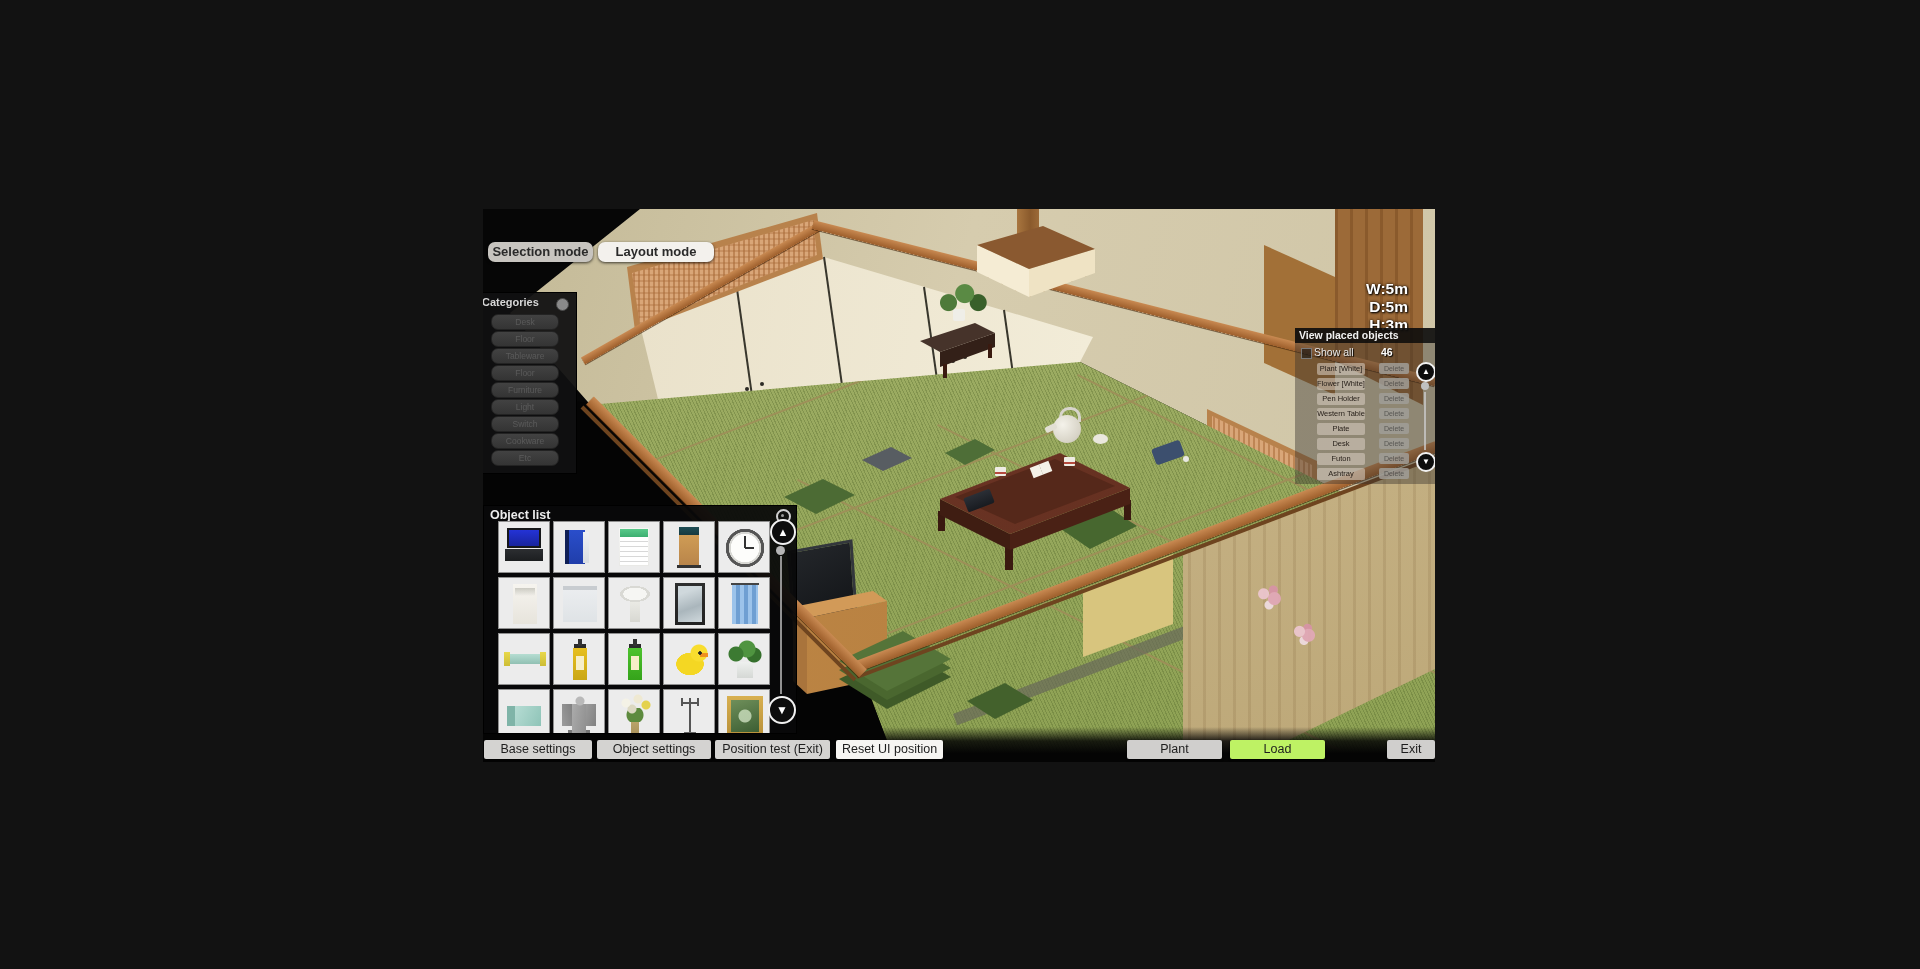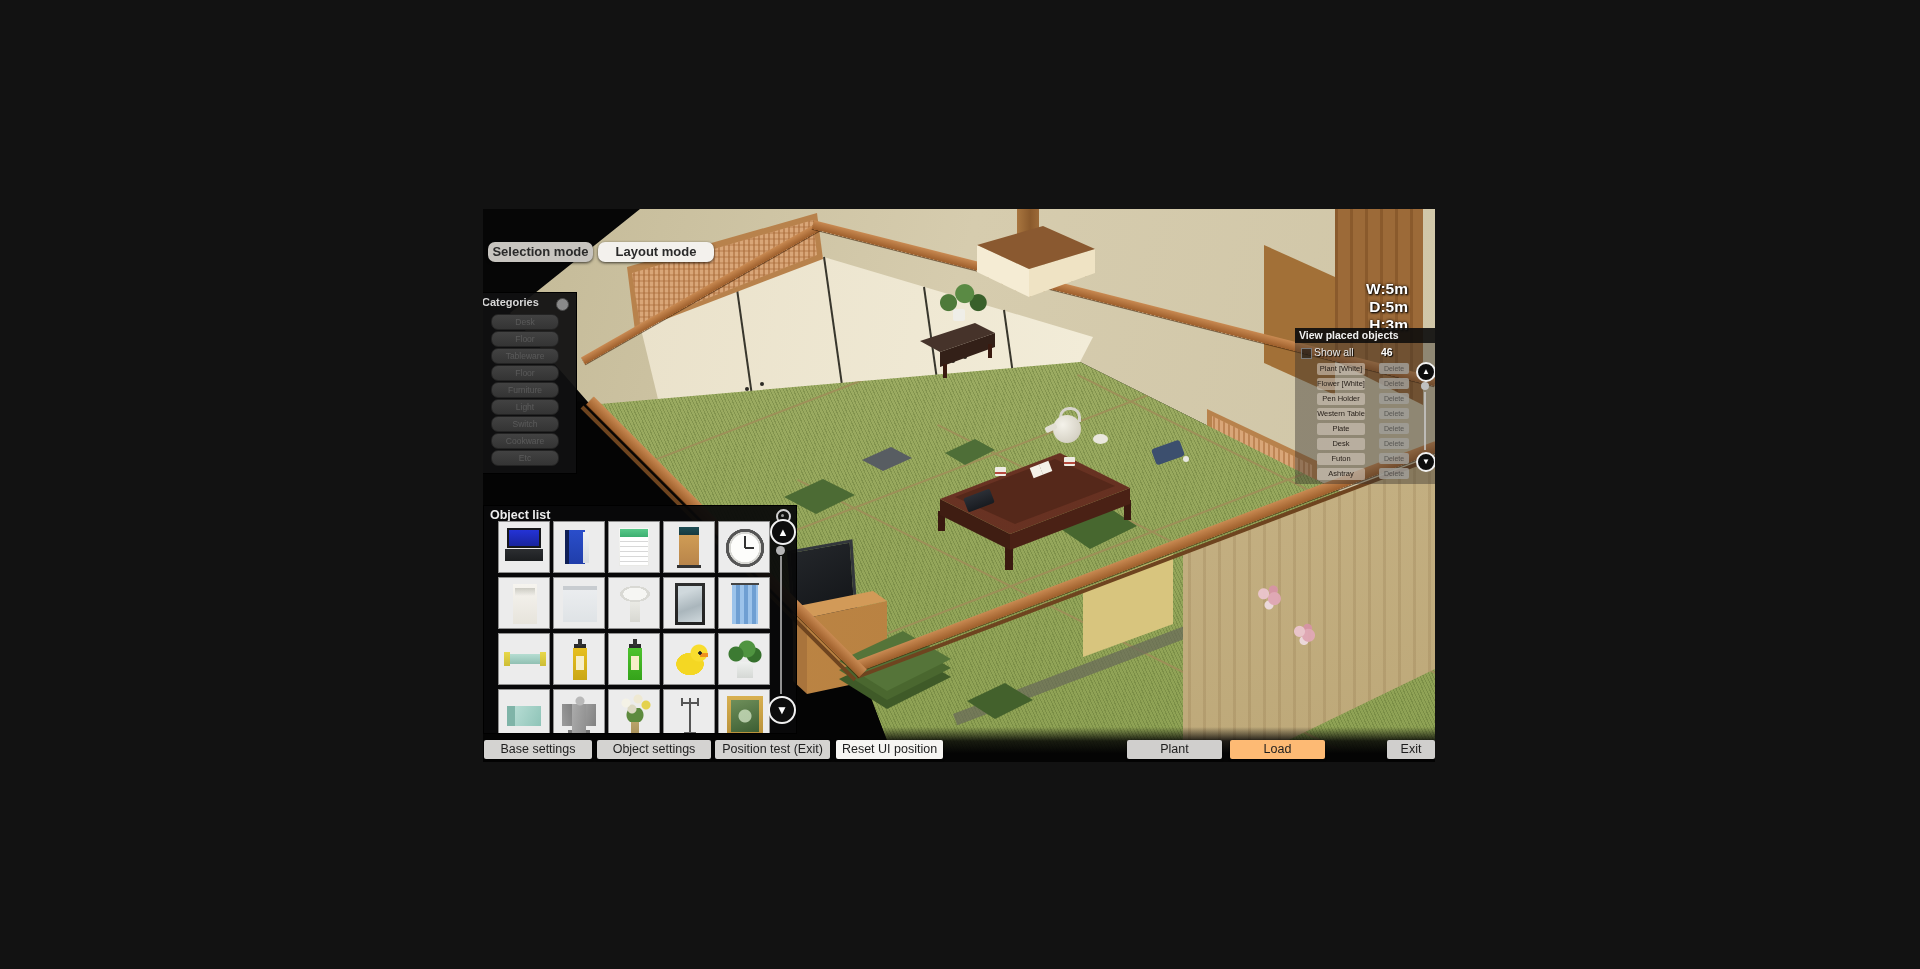--- a/index.html
+++ b/index.html
@@ -276,17 +276,17 @@
     <div class="abs" style="left:126px;top:54px;width:8px;height:8px;border-radius:50%;background:#c0c0c0;"></div>
     <div class="abs" style="left:129px;top:64px;width:2px;height:58px;background:rgba(200,200,200,.8);"></div>
     <div class="scirc" style="left:121px;top:124px;width:16px;height:16px;font-size:8px;line-height:16px;">▼</div>
   </div>
 
   <div class="bbtn" style="left:1px;width:108px;">Base settings</div>
   <div class="bbtn" style="left:114px;width:114px;">Object settings</div>
   <div class="bbtn" style="left:232px;width:115px;">Position test (Exit)</div>
   <div class="bbtn" style="left:353px;width:107px;background:#f6f5f2;">Reset UI position</div>
   <div class="bbtn" style="left:644px;width:95px;background:#d0cfcd;">Plant</div>
-  <div class="bbtn" style="left:747px;width:95px;background:#fdba74;">Load</div>
+  <div class="bbtn" style="left:747px;width:95px;background:#bef264;">Load</div>
   <div class="bbtn" style="left:904px;width:48px;background:#d0cfcd;">Exit</div>
 
 </div>
 </div>
 
 </body></html>

